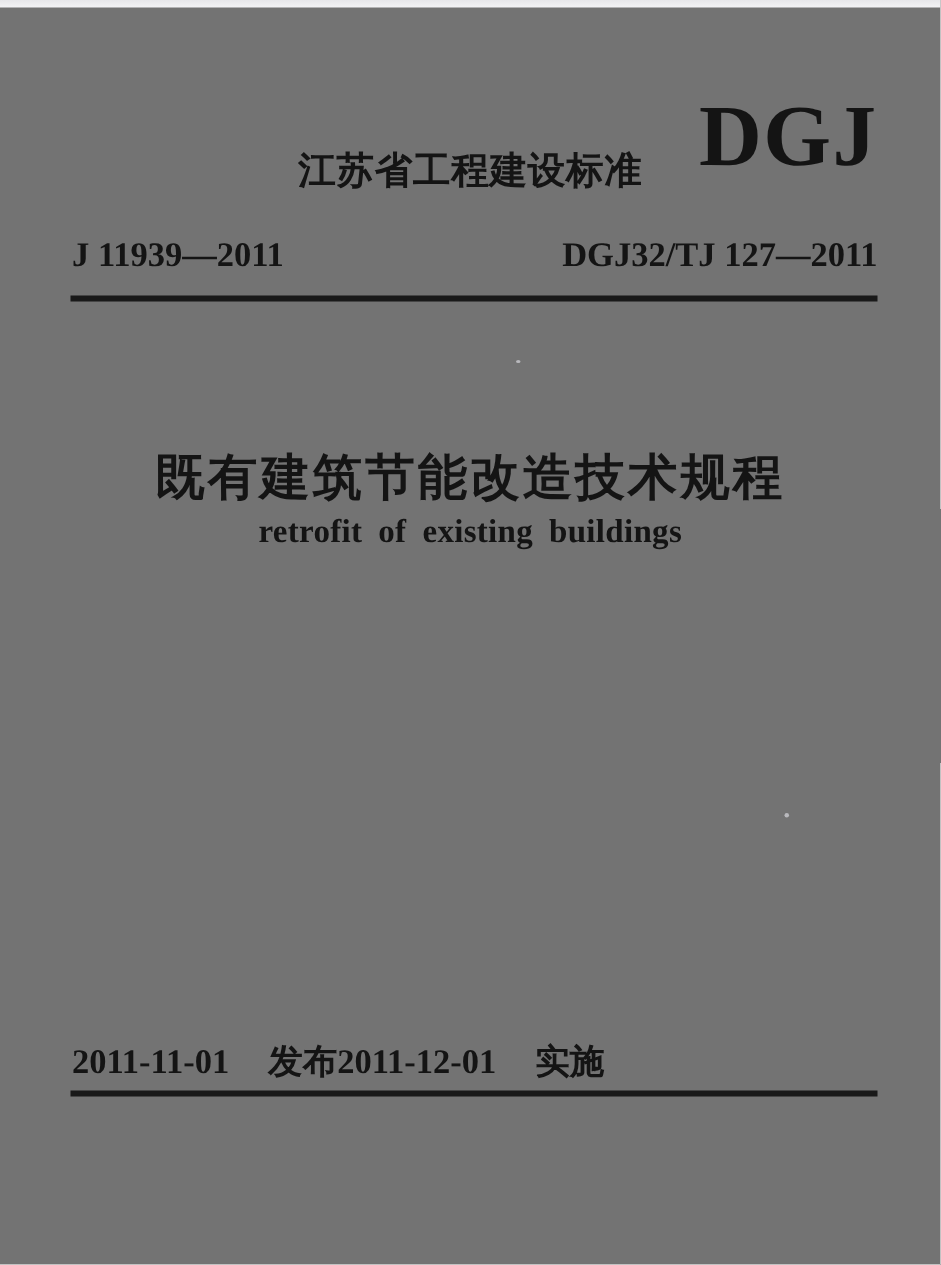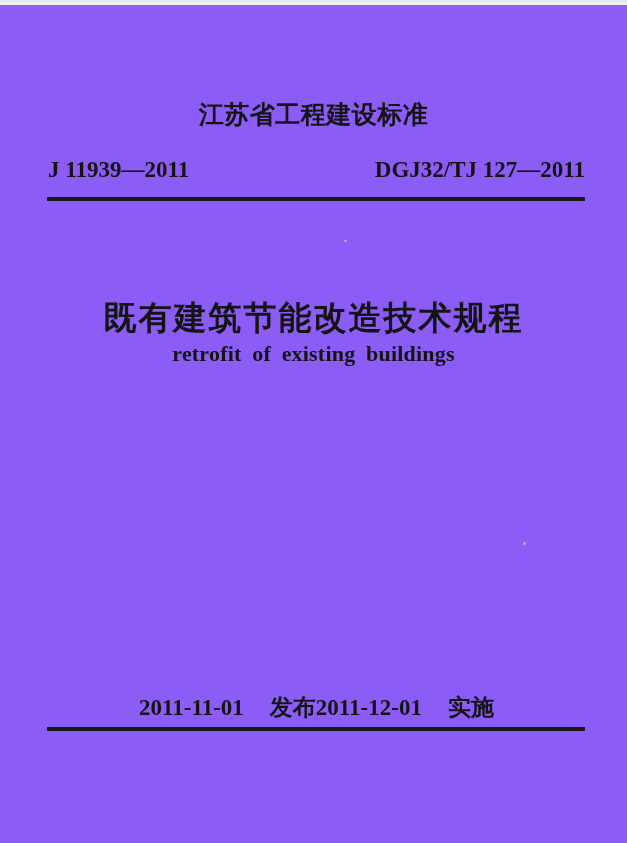--- a/index.html
+++ b/index.html
@@ -4,21 +4,21 @@
 <style>
   html, body {
     margin: 0;
     padding: 0;
     background: #ffffff;
   }
   .page {
     position: relative;
     width: 627px;
     height: 843px;
-    background: #8b5cf6;
+    background: #737373;
     overflow: hidden;
     font-family: "Liberation Serif", "DejaVu Serif", serif;
     color: #141414;
   }
   .top-strip {
     position: absolute;
     top: 0; left: 0; right: 0;
     height: 5px;
     background: linear-gradient(#e7e7ea, #f3f3f5);
   }
@@ -77,21 +77,21 @@
     font-weight: bold;
     font-size: 22px;
     line-height: 31px;
     word-spacing: 5px;
     letter-spacing: 0.2px;
   }
   .dates-row {
     position: absolute;
     top: 694px; left: 48px; right: 42px;
     display: flex;
-    justify-content: center;
+    justify-content: flex-start;
     align-items: baseline;
   }
   .date-group { display: flex; align-items: baseline; }
   .date {
     font-weight: bold;
     font-size: 23px;
     line-height: 26px;
   }
   .date-label {
     font-family: "Liberation Sans", "DejaVu Sans", sans-serif;
@@ -121,20 +121,21 @@
 </style>
 </head>
 <body>
 
 <div class="page">
 
   <div class="top-strip"></div>
 
   <div class="std-label">江苏省工程建设标准</div>
 
+  <div class="logo">DGJ</div>
 
   <div class="codes-row">
     <span class="record-number">J 11939—2011</span>
     <span class="standard-number">DGJ32/TJ 127—2011</span>
   </div>
 
   <div class="rule rule-top"></div>
 
   <div class="title-zh">既有建筑节能改造技术规程</div>
 

